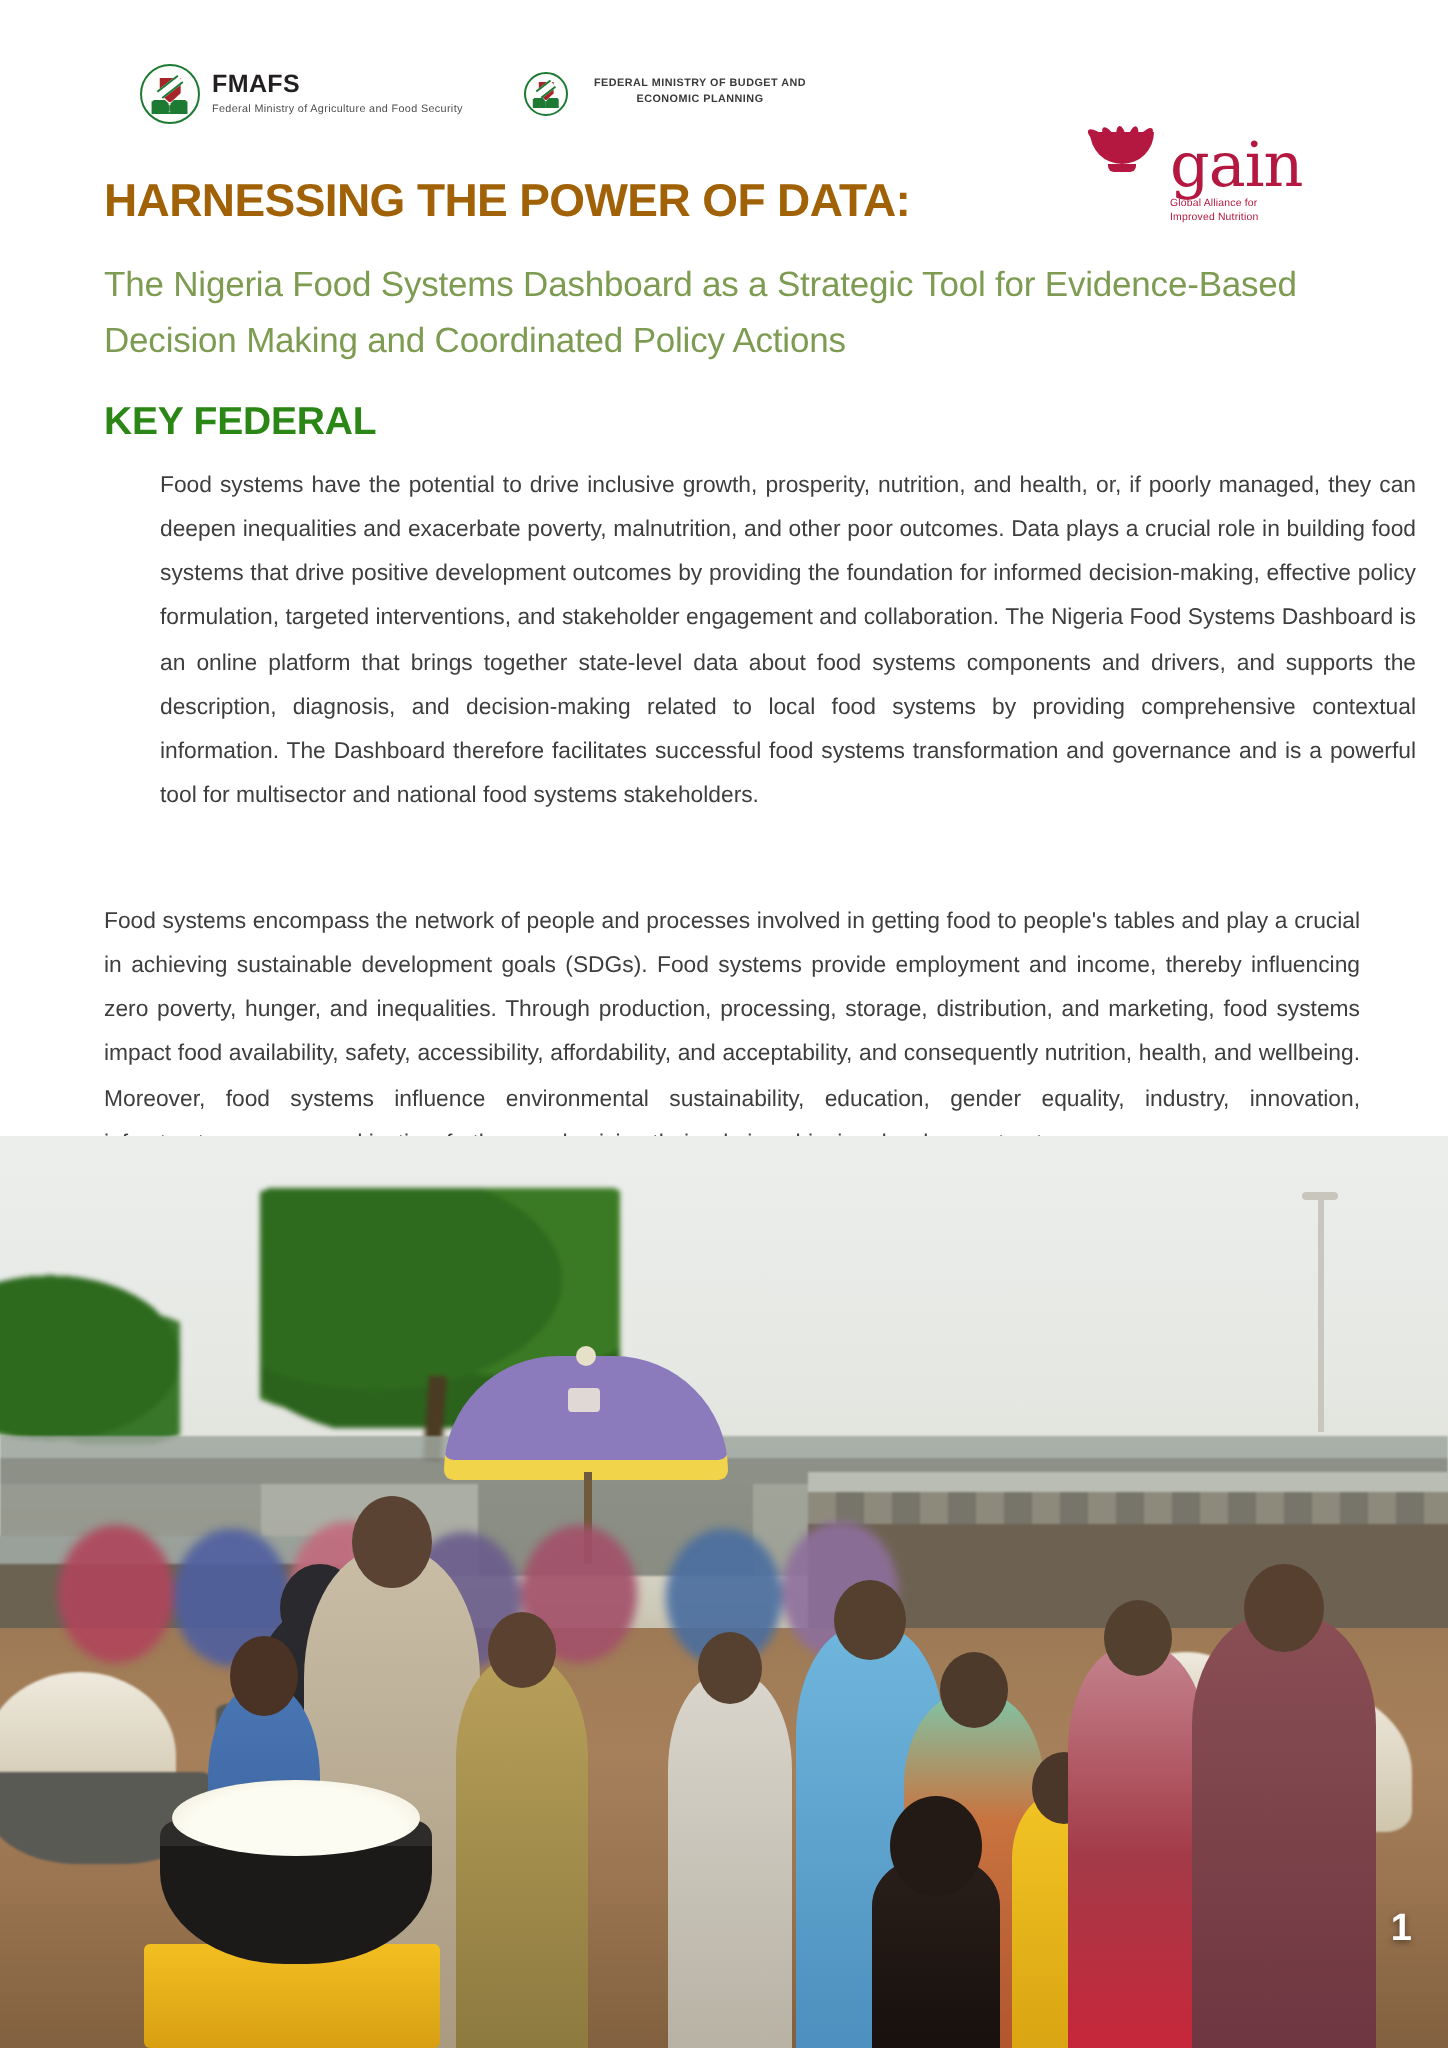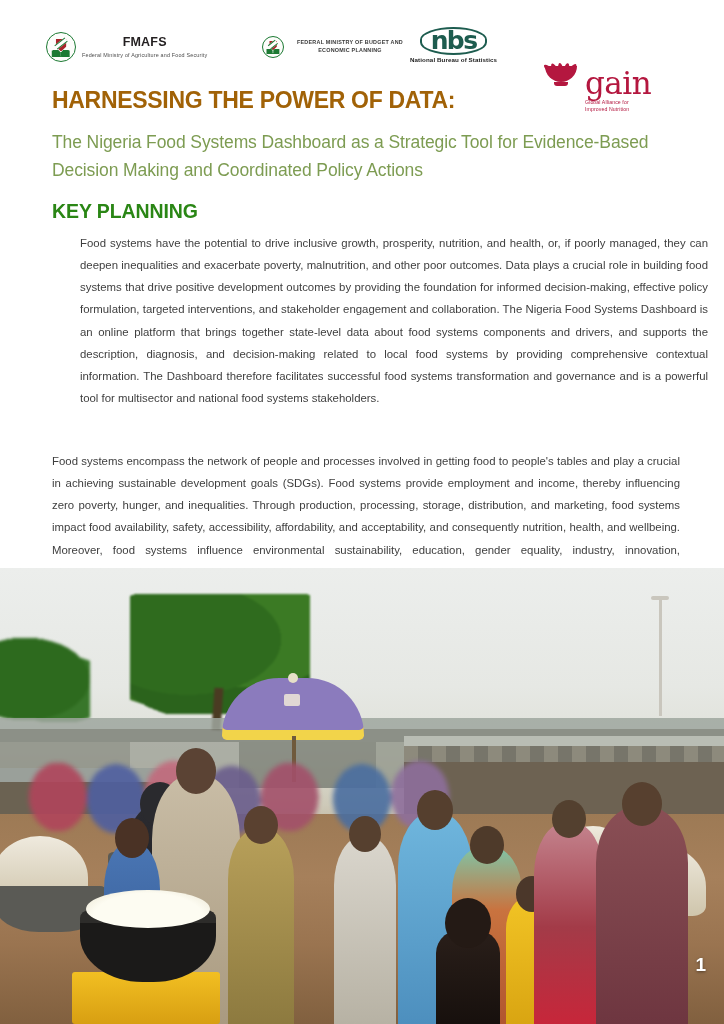--- a/index.html
+++ b/index.html
@@ -9,21 +9,21 @@
     font-family: "Liberation Sans", sans-serif;
     overflow: hidden;
   }
   .page { position: relative; width: 724px; height: 1024px; background: #fff; }
 
   
   .logo-bar {
     position: absolute; top: 28px; left: 0; width: 724px; height: 48px;
   }
   .logo { position: absolute; display: flex; align-items: center; gap: 6px; }
-  .logo-fmafs { left: 46px; top: 4px; text-align: center; }
+  .logo-fmafs { left: 70px; top: 4px; }
   .logo-fmbep { left: 262px; top: 8px; }
   .logo-nbs   { left: 410px; top: -1px; flex-direction: column; gap: 1px; }
   .logo-gain  { left: 543px; top: 3px; }
 
   .coat {
     width: 30px; height: 30px; border-radius: 50%;
     border: 1.5px solid #1c7a33; background: #fdfdfb;
     position: relative; flex: 0 0 auto;
   }
   .coat.small { width: 22px; height: 22px; border-width: 1.2px; }
@@ -263,24 +263,20 @@
     <div class="logo logo-fmbep">
       <div class="coat small">
           <span class="band"></span>
         </div>
       <div class="fmbep-txt">
         <div>FEDERAL MINISTRY OF BUDGET AND</div>
         <div>ECONOMIC PLANNING</div>
       </div>
     </div>
 
-    <div class="logo logo-nbs">
-      <div class="nbs-mark">nbs</div>
-      <div class="nbs-txt">National Bureau of Statistics</div>
-    </div>
 
     <div class="logo logo-gain">
       <div class="gain-bowl">
         <span class="leaf" style="left:3px;  transform:rotate(-52deg);"></span>
         <span class="leaf" style="left:9px;  transform:rotate(-30deg);"></span>
         <span class="leaf" style="left:15px; transform:rotate(-8deg);"></span>
         <span class="leaf" style="left:21px; transform:rotate(16deg);"></span>
         <span class="leaf" style="left:27px; transform:rotate(40deg);"></span>
         <span class="cup"></span>
       </div>
@@ -290,21 +286,21 @@
           <div>Global Alliance for</div>
           <div>Improved Nutrition</div>
         </div>
       </div>
     </div>
   </div>
 
   <h1 class="title">HARNESSING THE POWER OF DATA:</h1>
   <div class="subtitle">The Nigeria Food Systems Dashboard as a Strategic Tool for Evidence-Based Decision Making and Coordinated Policy Actions</div>
 
-  <h2 class="sec-head" id="km-head">KEY PLANNING</h2>
+  <h2 class="sec-head" id="km-head">KEY FEDERAL</h2>
   <p class="sec-body" id="km-body">Food systems have the potential to drive inclusive growth, prosperity, nutrition, and health, or, if poorly managed, they can deepen inequalities and exacerbate poverty, malnutrition, and other poor outcomes. Data plays a crucial role in building food systems that drive positive development outcomes by providing the foundation for informed decision-making, effective policy formulation, targeted interventions, and stakeholder engagement and collaboration. The Nigeria Food Systems Dashboard is an online platform that brings together state-level data about food systems components and drivers, and supports the description, diagnosis, and decision-making related to local food systems by providing comprehensive contextual information. The Dashboard therefore facilitates successful food systems transformation and governance and is a powerful tool for multisector and national food systems stakeholders.</p>
 
   <p class="sec-body" id="in-body">Food systems encompass the network of people and processes involved in getting food to people's tables and play a crucial in achieving sustainable development goals (SDGs). Food systems provide employment and income, thereby influencing zero poverty, hunger, and inequalities. Through production, processing, storage, distribution, and marketing, food systems impact food availability, safety, accessibility, affordability, and acceptability, and consequently nutrition, health, and wellbeing. Moreover, food systems influence environmental sustainability, education, gender equality, industry, innovation, infrastructure, peace, and justice, further emphasizing their role in achieving development outcomes.</p>
 
   <div class="photo">
     <div class="sky"></div>
     <div class="tree-left"></div>
     <div class="tree"></div>
     <div class="pole"></div>
     <div class="stalls-far"></div>

